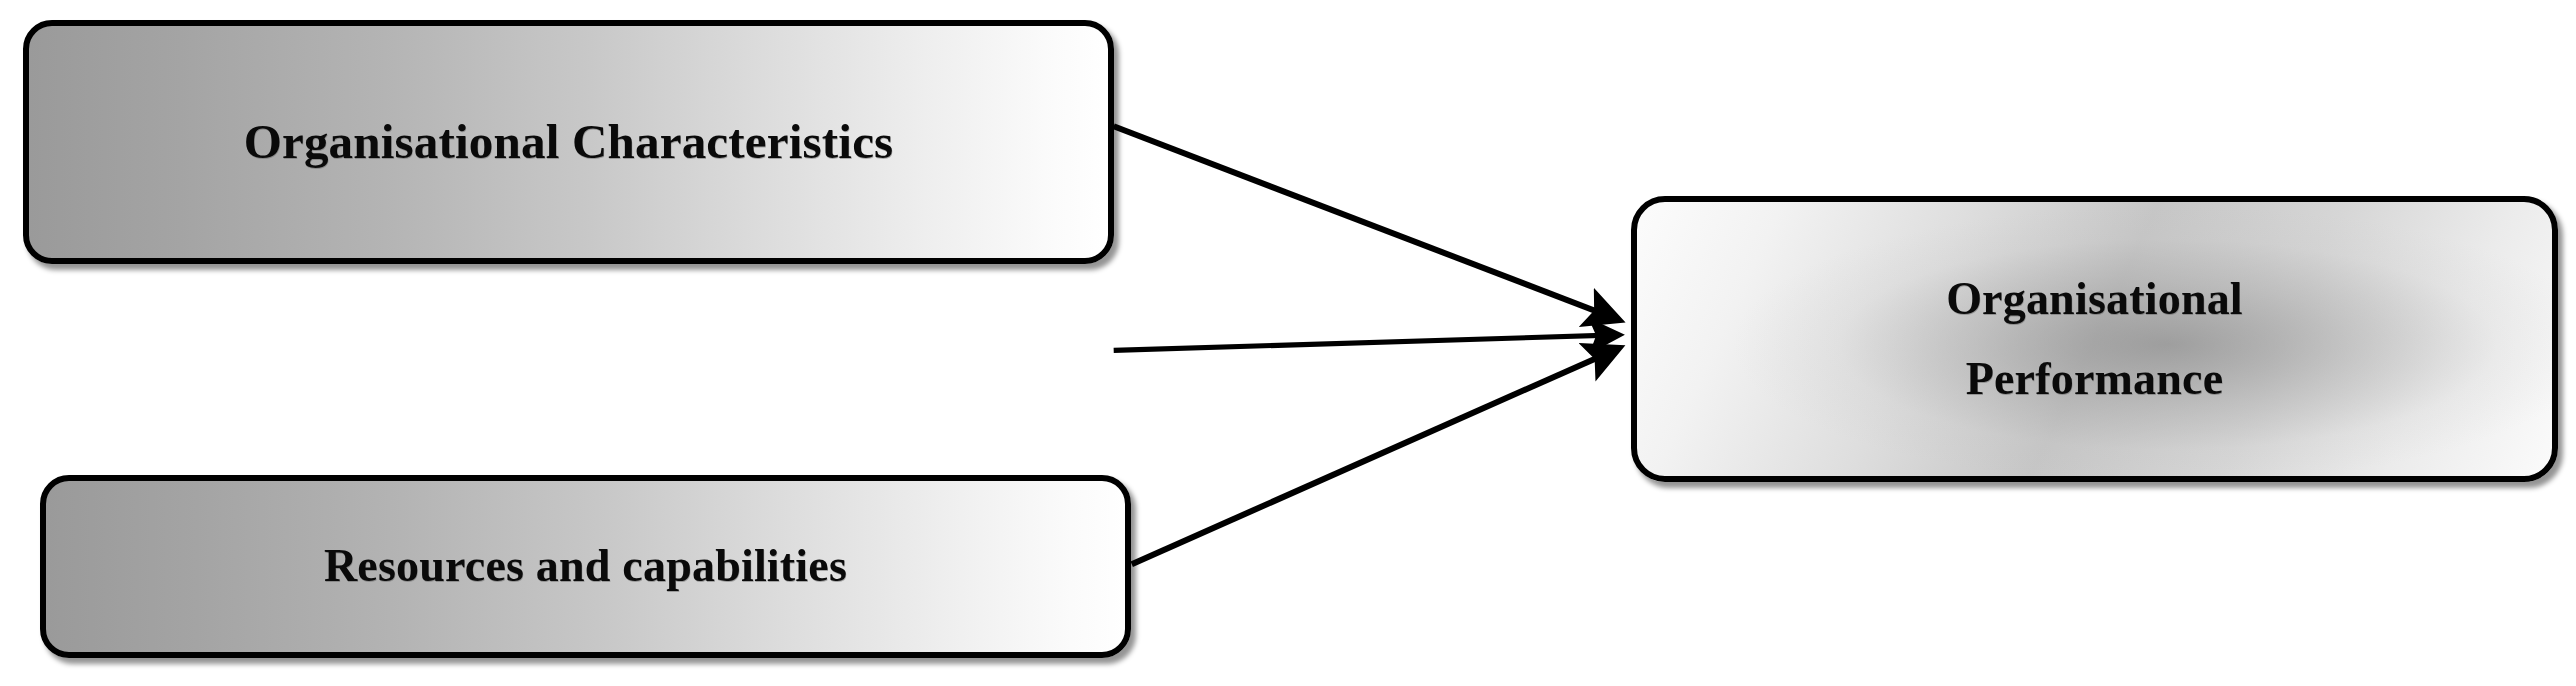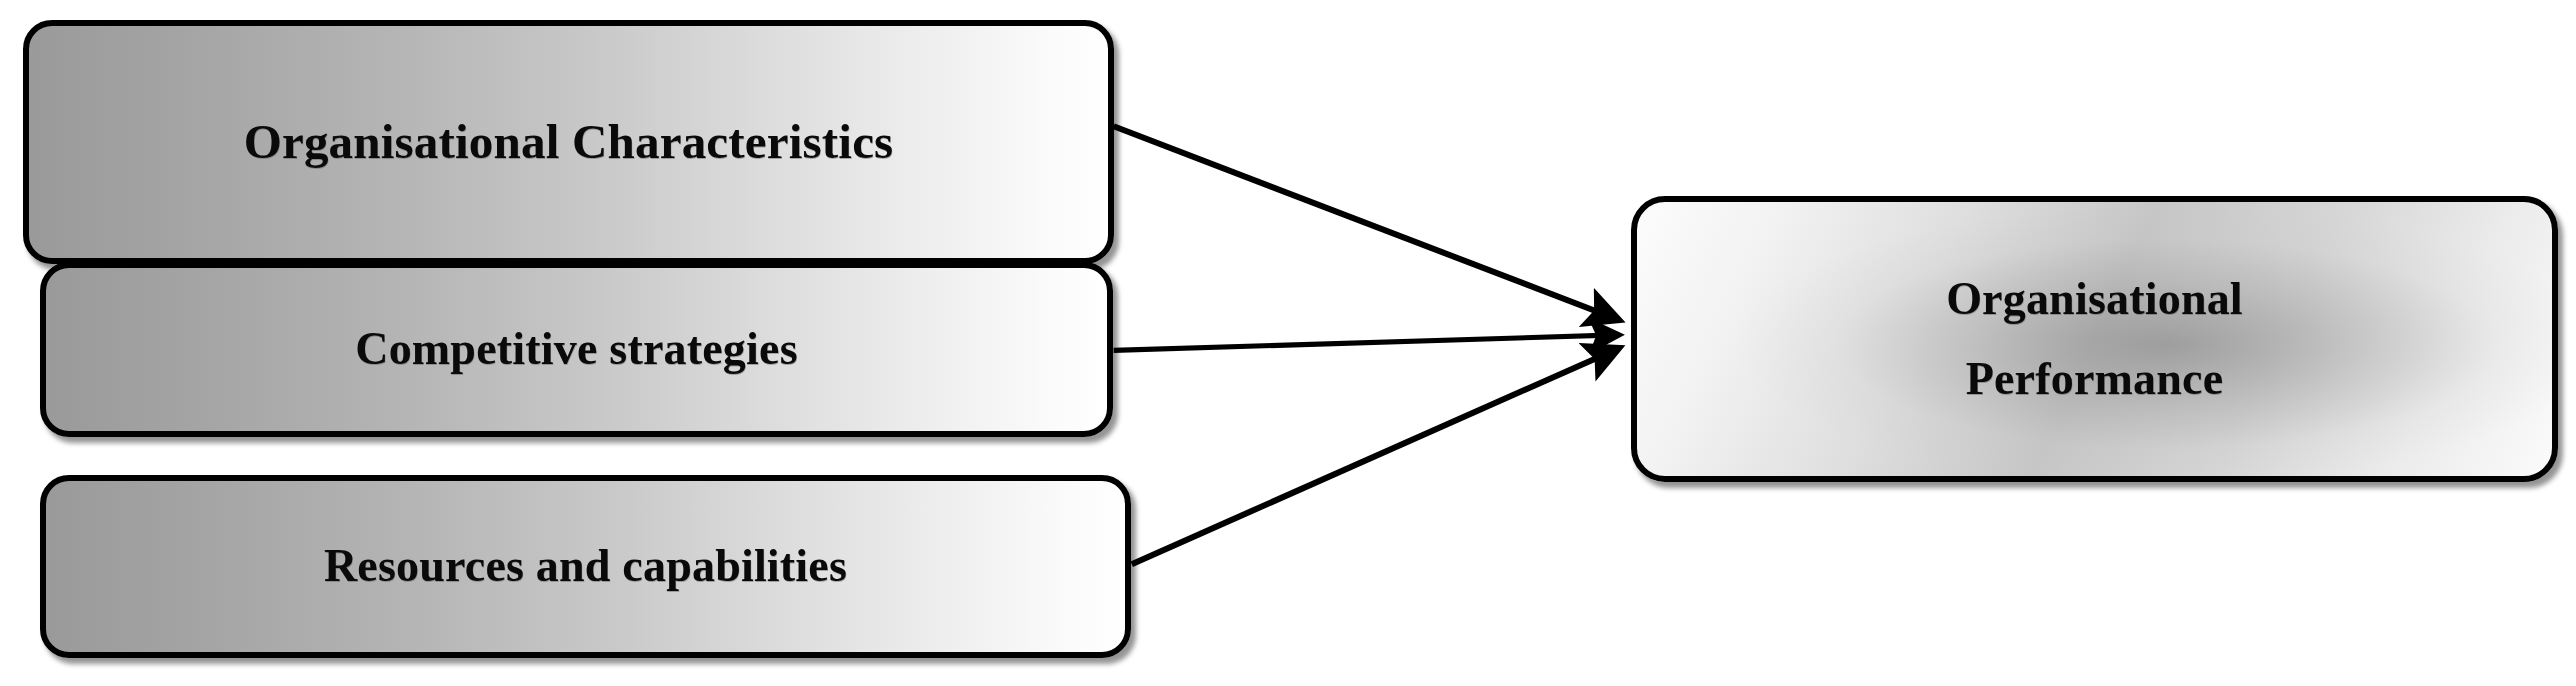--- a/index.html
+++ b/index.html
@@ -124,23 +124,20 @@
 
     <line x1="1297" y1="408" x2="1884" y2="390" stroke="#000000" stroke-width="6" marker-end="url(#arrowhead)"></line>
 
     <line x1="1318" y1="657" x2="1884" y2="406" stroke="#000000" stroke-width="7" marker-end="url(#arrowhead)"></line>
   </svg>
 
   <div class="node driver" id="node-org-characteristics">
     <span class="label">Organisational Characteristics</span>
   </div>
 
-  <div class="node driver" id="node-competitive-strategies">
-    <span class="label">Competitive strategies</span>
-  </div>
 
   <div class="node driver" id="node-resources-capabilities">
     <span class="label">Resources and capabilities</span>
   </div>
 
   <div class="node outcome" id="node-org-performance">
     <span class="label">Organisational
 Performance</span>
   </div>
 

